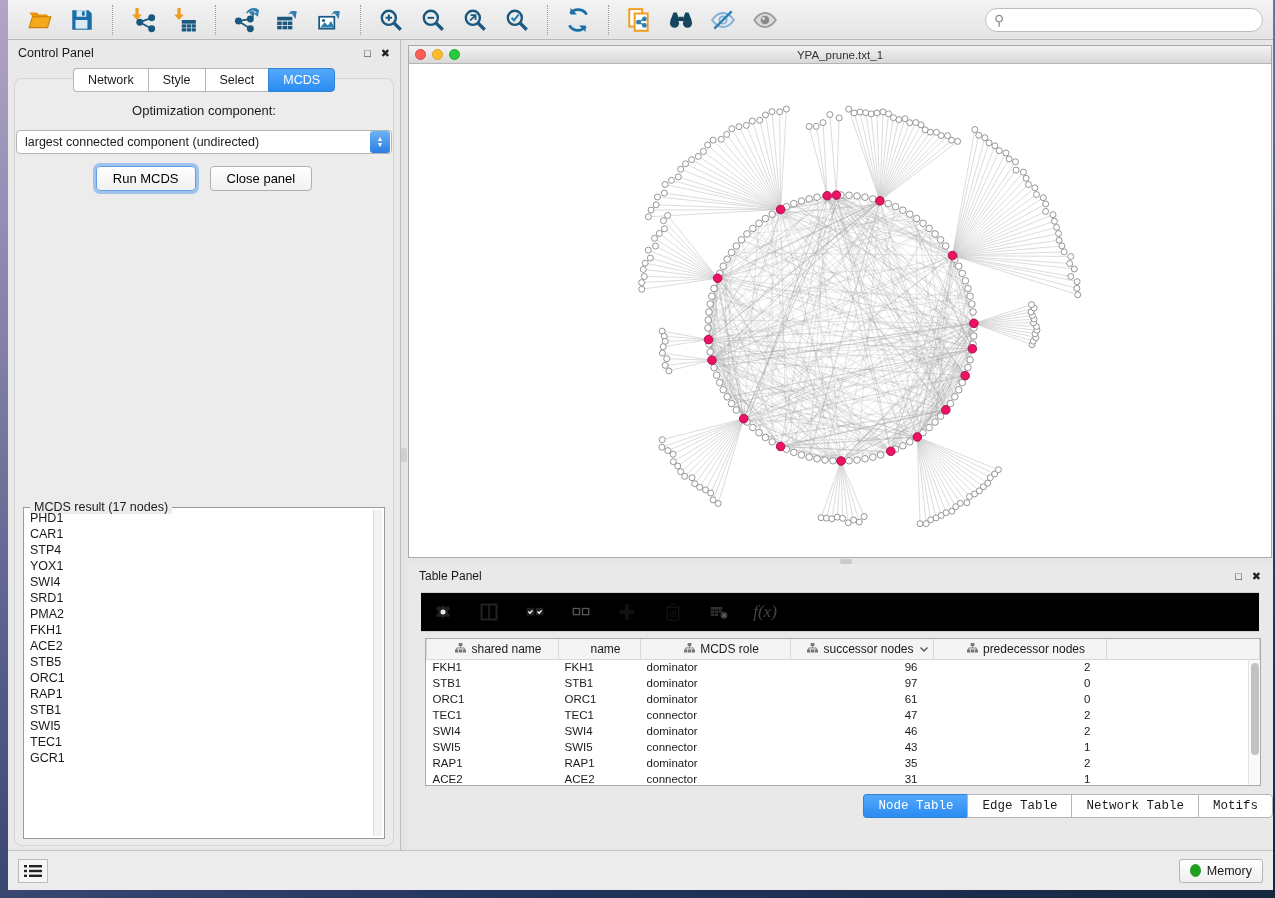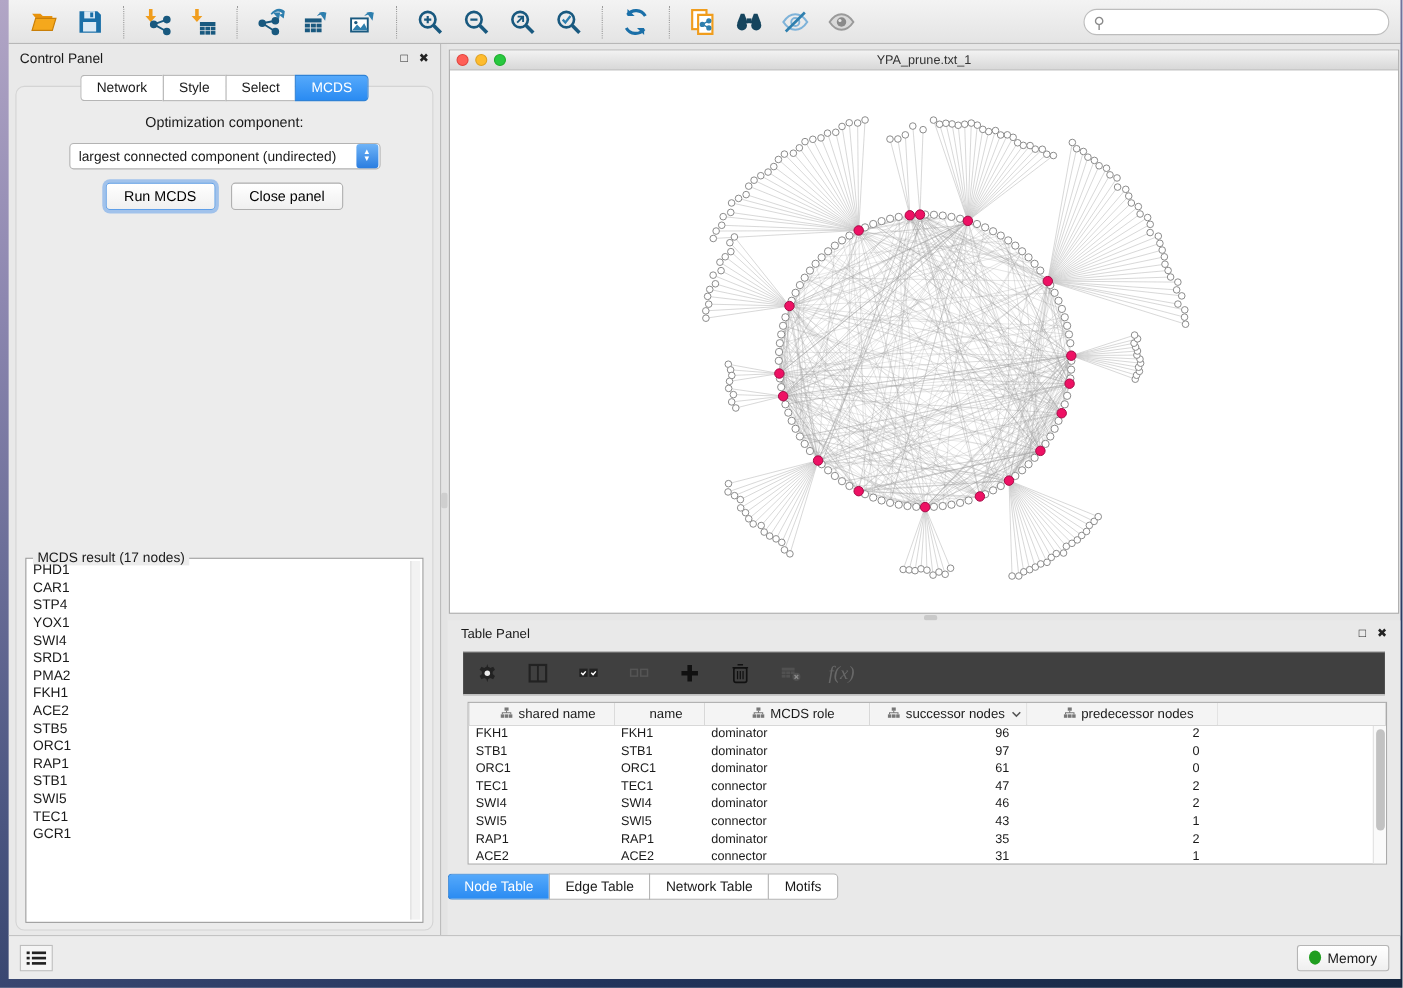--- a/index.html
+++ b/index.html
@@ -30,21 +30,21 @@
   .wi { font-size:11px; color:#222; cursor:pointer; line-height:1; }
   .cp-tabs { position:absolute; left:0; right:0; top:28px; display:flex; justify-content:center; z-index:3; }
   .cp-tab { padding:4px 14px; background:#fff; border:1px solid #b5b5b5; border-right:none;
     font-size:12.5px; cursor:pointer; }
   .cp-tab:first-child { border-radius:4px 0 0 4px; }
   .cp-tab:last-child { border-right:1px solid #2f82d6; border-radius:0 4px 4px 0; }
   .cp-tab.active { background:linear-gradient(#55a9fb,#2a8bf2); color:#fff; border-color:#2f82d6; }
   .cp-body { position:absolute; left:6px; right:6px; top:38px; bottom:4px;
     border:1px solid #d4d4d4; border-radius:8px; background:#ececec; }
   .opt-label { text-align:center; margin-top:24px; font-size:13px; }
-  .select { margin:12px auto 0; width:283px; height:24px; background:#fff; border:1px solid #b3b3b3;
+  .select { margin:12px auto 0; width:376px; height:24px; background:#fff; border:1px solid #b3b3b3;
     border-radius:4px; display:flex; align-items:center; cursor:pointer; }
   .select .sel-text { flex:1; padding:0 8px; font-size:12.5px; white-space:nowrap; }
   .select .stepper { width:20px; height:22px; border-radius:3px; margin-right:1px;
     background:linear-gradient(#6eb3f7,#2a7de0); display:flex; flex-direction:column;
     align-items:center; justify-content:center; color:#fff; font-size:7px; line-height:6px; }
   .btn-row { display:flex; justify-content:center; gap:14px; margin-top:12px; }
   .btn { background:linear-gradient(#ffffff,#f0f0f0); border:1px solid #b0b0b0; border-radius:4px;
     padding:4px 16px; font-size:13px; cursor:pointer; }
   .btn.focused { border-color:#5f9fe8; box-shadow:0 0 0 3px rgba(100,160,235,.55); }
   .fieldset { position:absolute; left:8px; right:8px; top:428px; bottom:6px; border:1px solid #9a9a9a;
@@ -73,37 +73,37 @@
   .light.green { background:#28c840; border:1px solid #1dad2b; }
   .net-title { position:absolute; left:0; right:0; text-align:center; font-size:11.5px; color:#333; }
   .net-canvas { position:absolute; left:0; top:18px; right:0; bottom:0; }
   .hsplit { position:absolute; left:0; right:0; top:518px; height:6px; }
   .hsplit .grip { position:absolute; left:50%; top:1px; width:12px; height:5px; background:#c9c9c9; border-radius:2px; }
 
   
   .table-panel { position:absolute; left:0; right:0; top:524px; bottom:0; background:#e9e9e9; }
   .tp-header { height:24px; display:flex; align-items:center; padding:0 12px; }
   .tp-toolbar { margin:4px 14px 0 14px; height:40px; border-top:1px solid #cfcfcf; border-bottom:1px solid #cfcfcf;
-    background:#404040; display:flex; align-items:center; gap:22px; padding:0 10px; }
+    background:#000000; display:flex; align-items:center; gap:22px; padding:0 10px; }
   .tp-tool { width:24px; height:24px; display:flex; align-items:center; justify-content:center; cursor:pointer; }
   .tp-tool svg { width:20px; height:20px; }
   .tp-tool.disabled { opacity:.45; cursor:default; }
   .fx { font-family:"Liberation Serif", serif; font-style:italic; font-size:17px; color:#9a9a9a; }
   .table-wrap { position:absolute; left:18px; right:12px; top:74px; bottom:64px; background:#fff;
     border:1px solid #aaa; overflow:hidden; }
   table { border-collapse:collapse; table-layout:fixed; width:100%; }
   th { background:#f4f4f4; border:1px solid #d8d8d8; border-top:none; font-weight:normal;
     font-size:12px; height:20px; position:relative;padding-left:12px; }
   th .th-inner { display:flex; align-items:center; justify-content:center; gap:5px; }
   td { font-size:11.5px; height:16px; padding:0 6px; white-space:nowrap; overflow:hidden; }
   td.num { text-align:right; padding-right:16px; }
   tbody tr td { border:none; }
   .tbl-scroll { position:absolute; top:21px; bottom:0; right:0; width:12px; background:#fafafa; border-left:1px solid #e2e2e2; }
   .tbl-thumb { position:absolute; top:3px; left:2px; width:8px; height:92px; background:#c2c2c2; border-radius:4px; }
-  .tp-tabs { position:absolute; left:0; right:0; bottom:32px; display:flex; justify-content:flex-start; }
+  .tp-tabs { position:absolute; left:0; right:0; bottom:32px; display:flex; justify-content:flex-end;font-family:Liberation Mono, monospace; }
   .tp-tab { padding:4px 14px; background:#fff; border:1px solid #b5b5b5; border-right:none; font-size:12.5px; cursor:pointer; }
   .tp-tab:first-child { border-radius:4px 0 0 4px; }
   .tp-tab:last-child { border-right:1px solid #b5b5b5; border-radius:0 4px 4px 0; }
   .tp-tab.active { background:linear-gradient(#55a9fb,#2a8bf2); color:#fff; border-color:#2f82d6; }
 
   
   .footer { position:absolute; left:0; right:0; bottom:0; height:40px; background:#ececec;
     border-top:1px solid #c3c3c3; display:flex; align-items:center; padding:0 10px; }
   .list-btn { width:30px; height:24px; background:#f5f5f5; border:1px solid #bdbdbd;
     display:flex; align-items:center; justify-content:center; cursor:pointer; }

